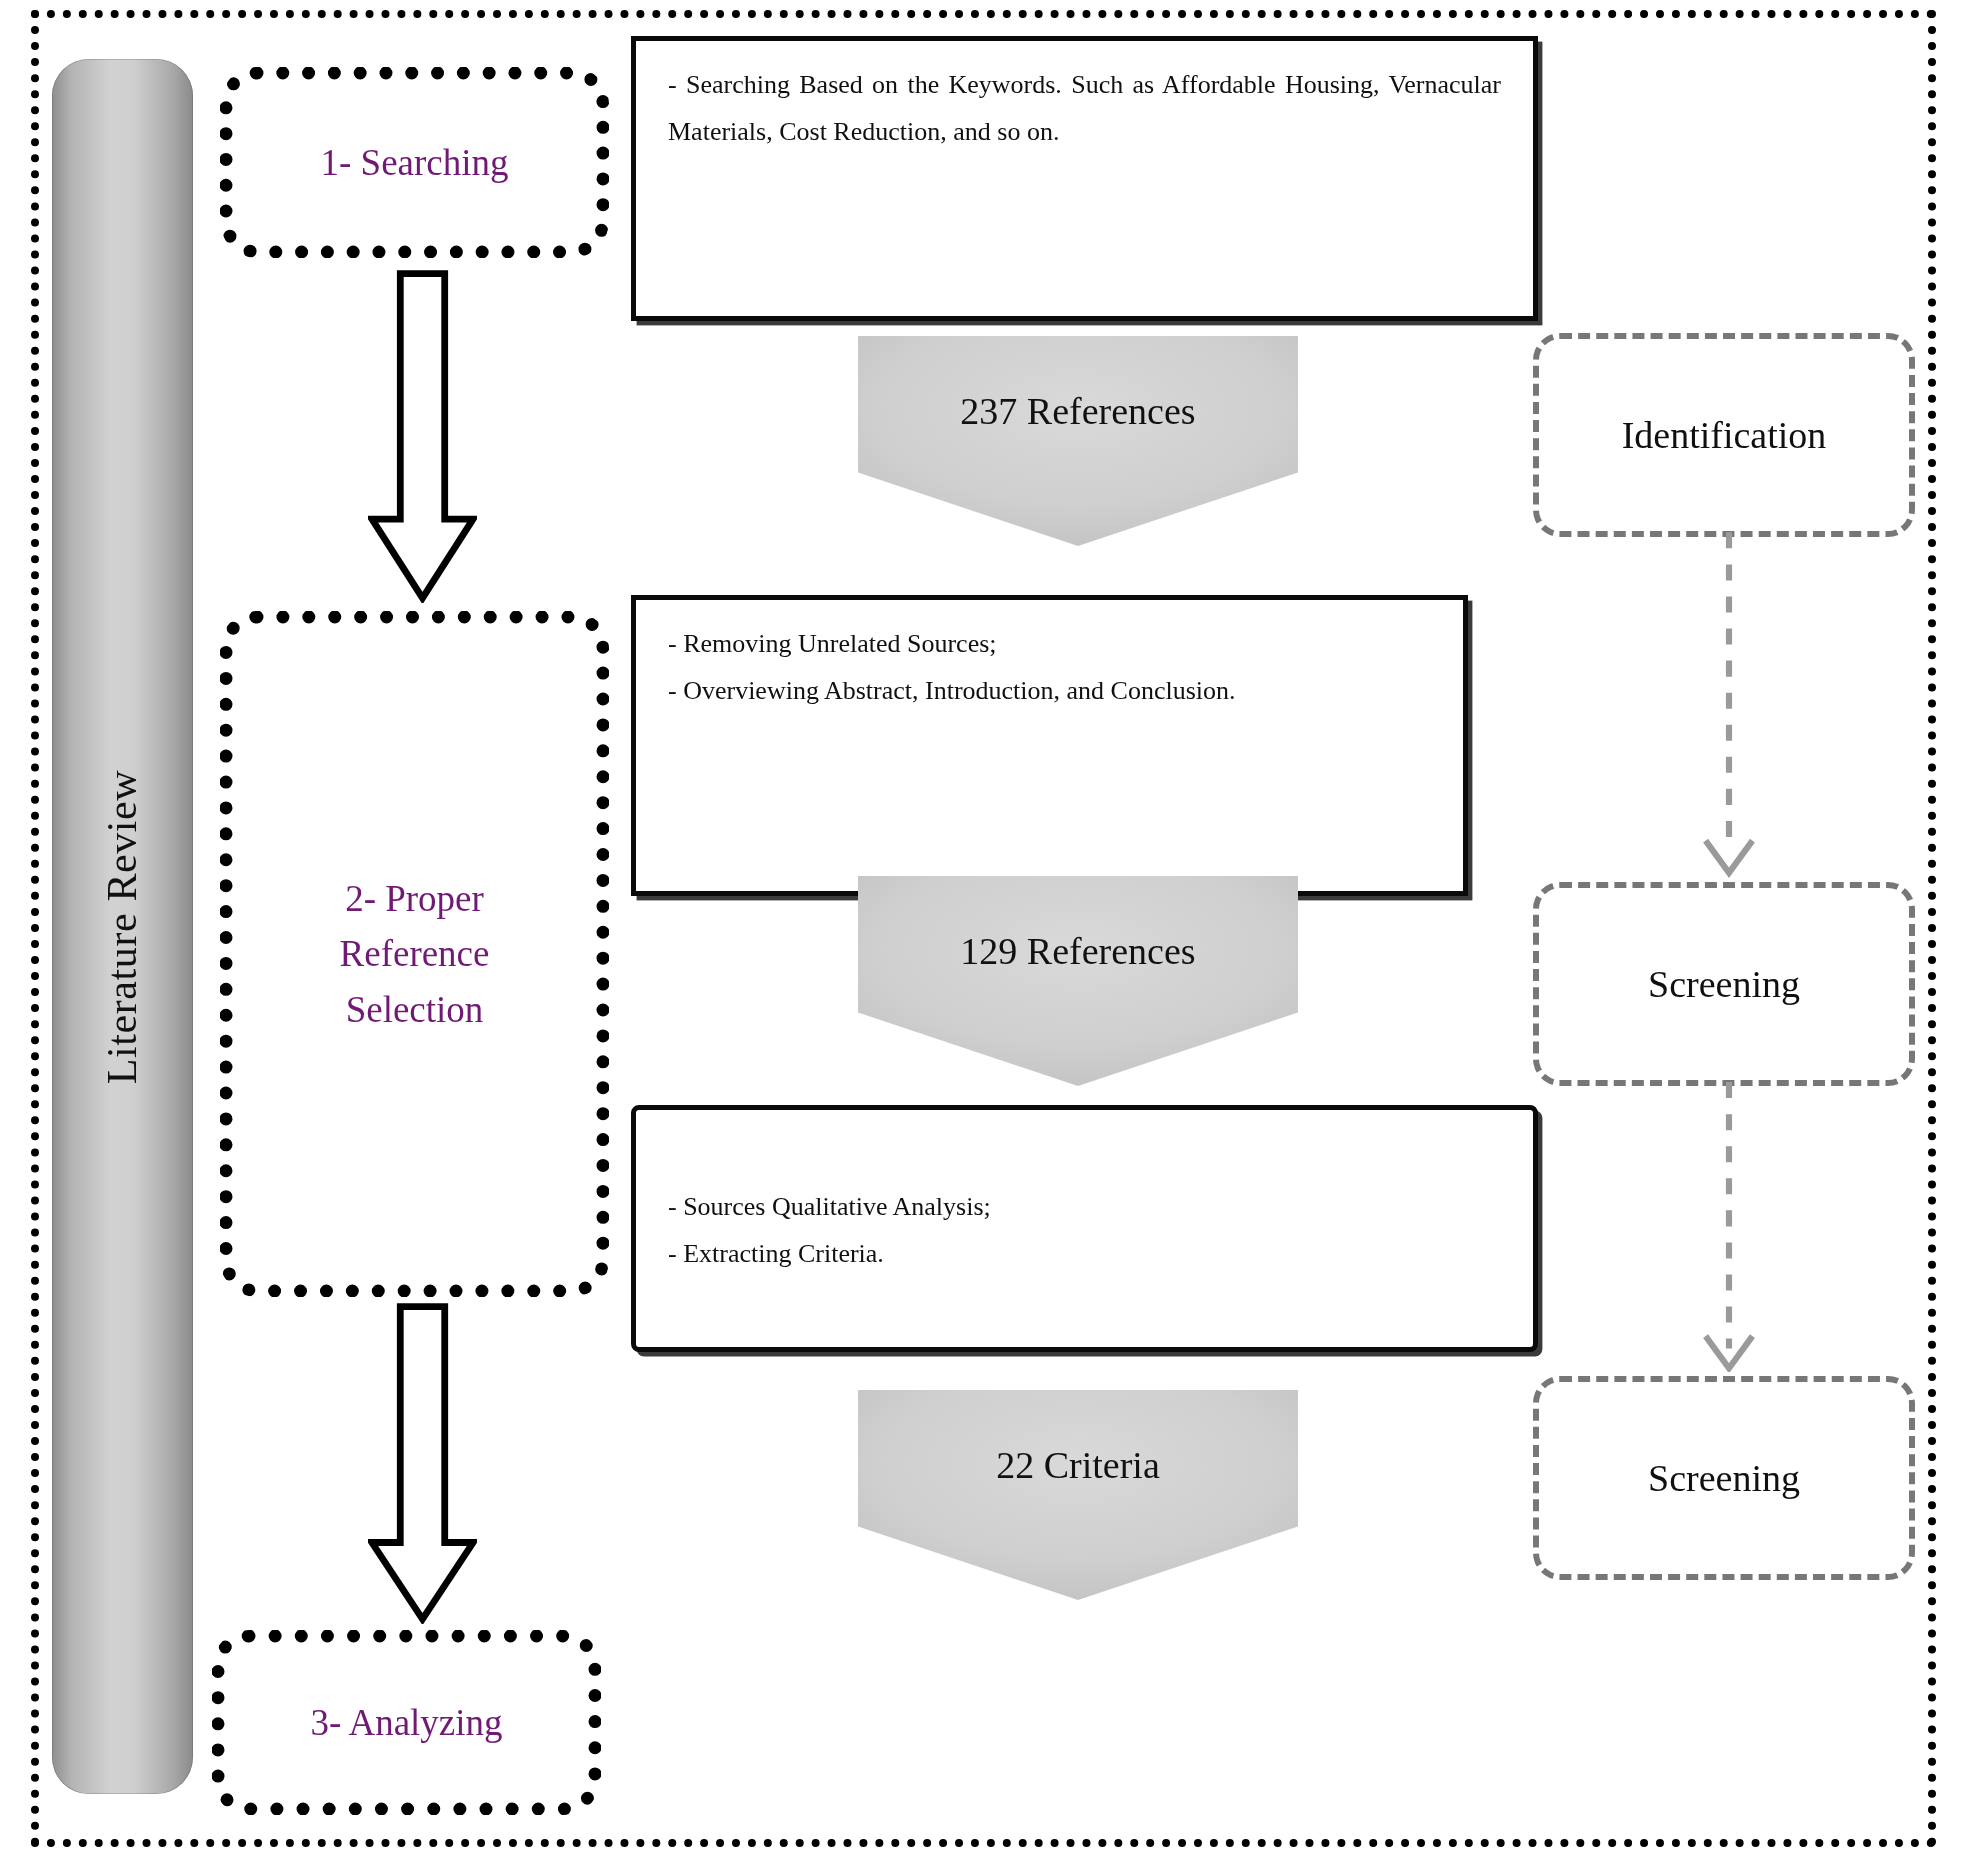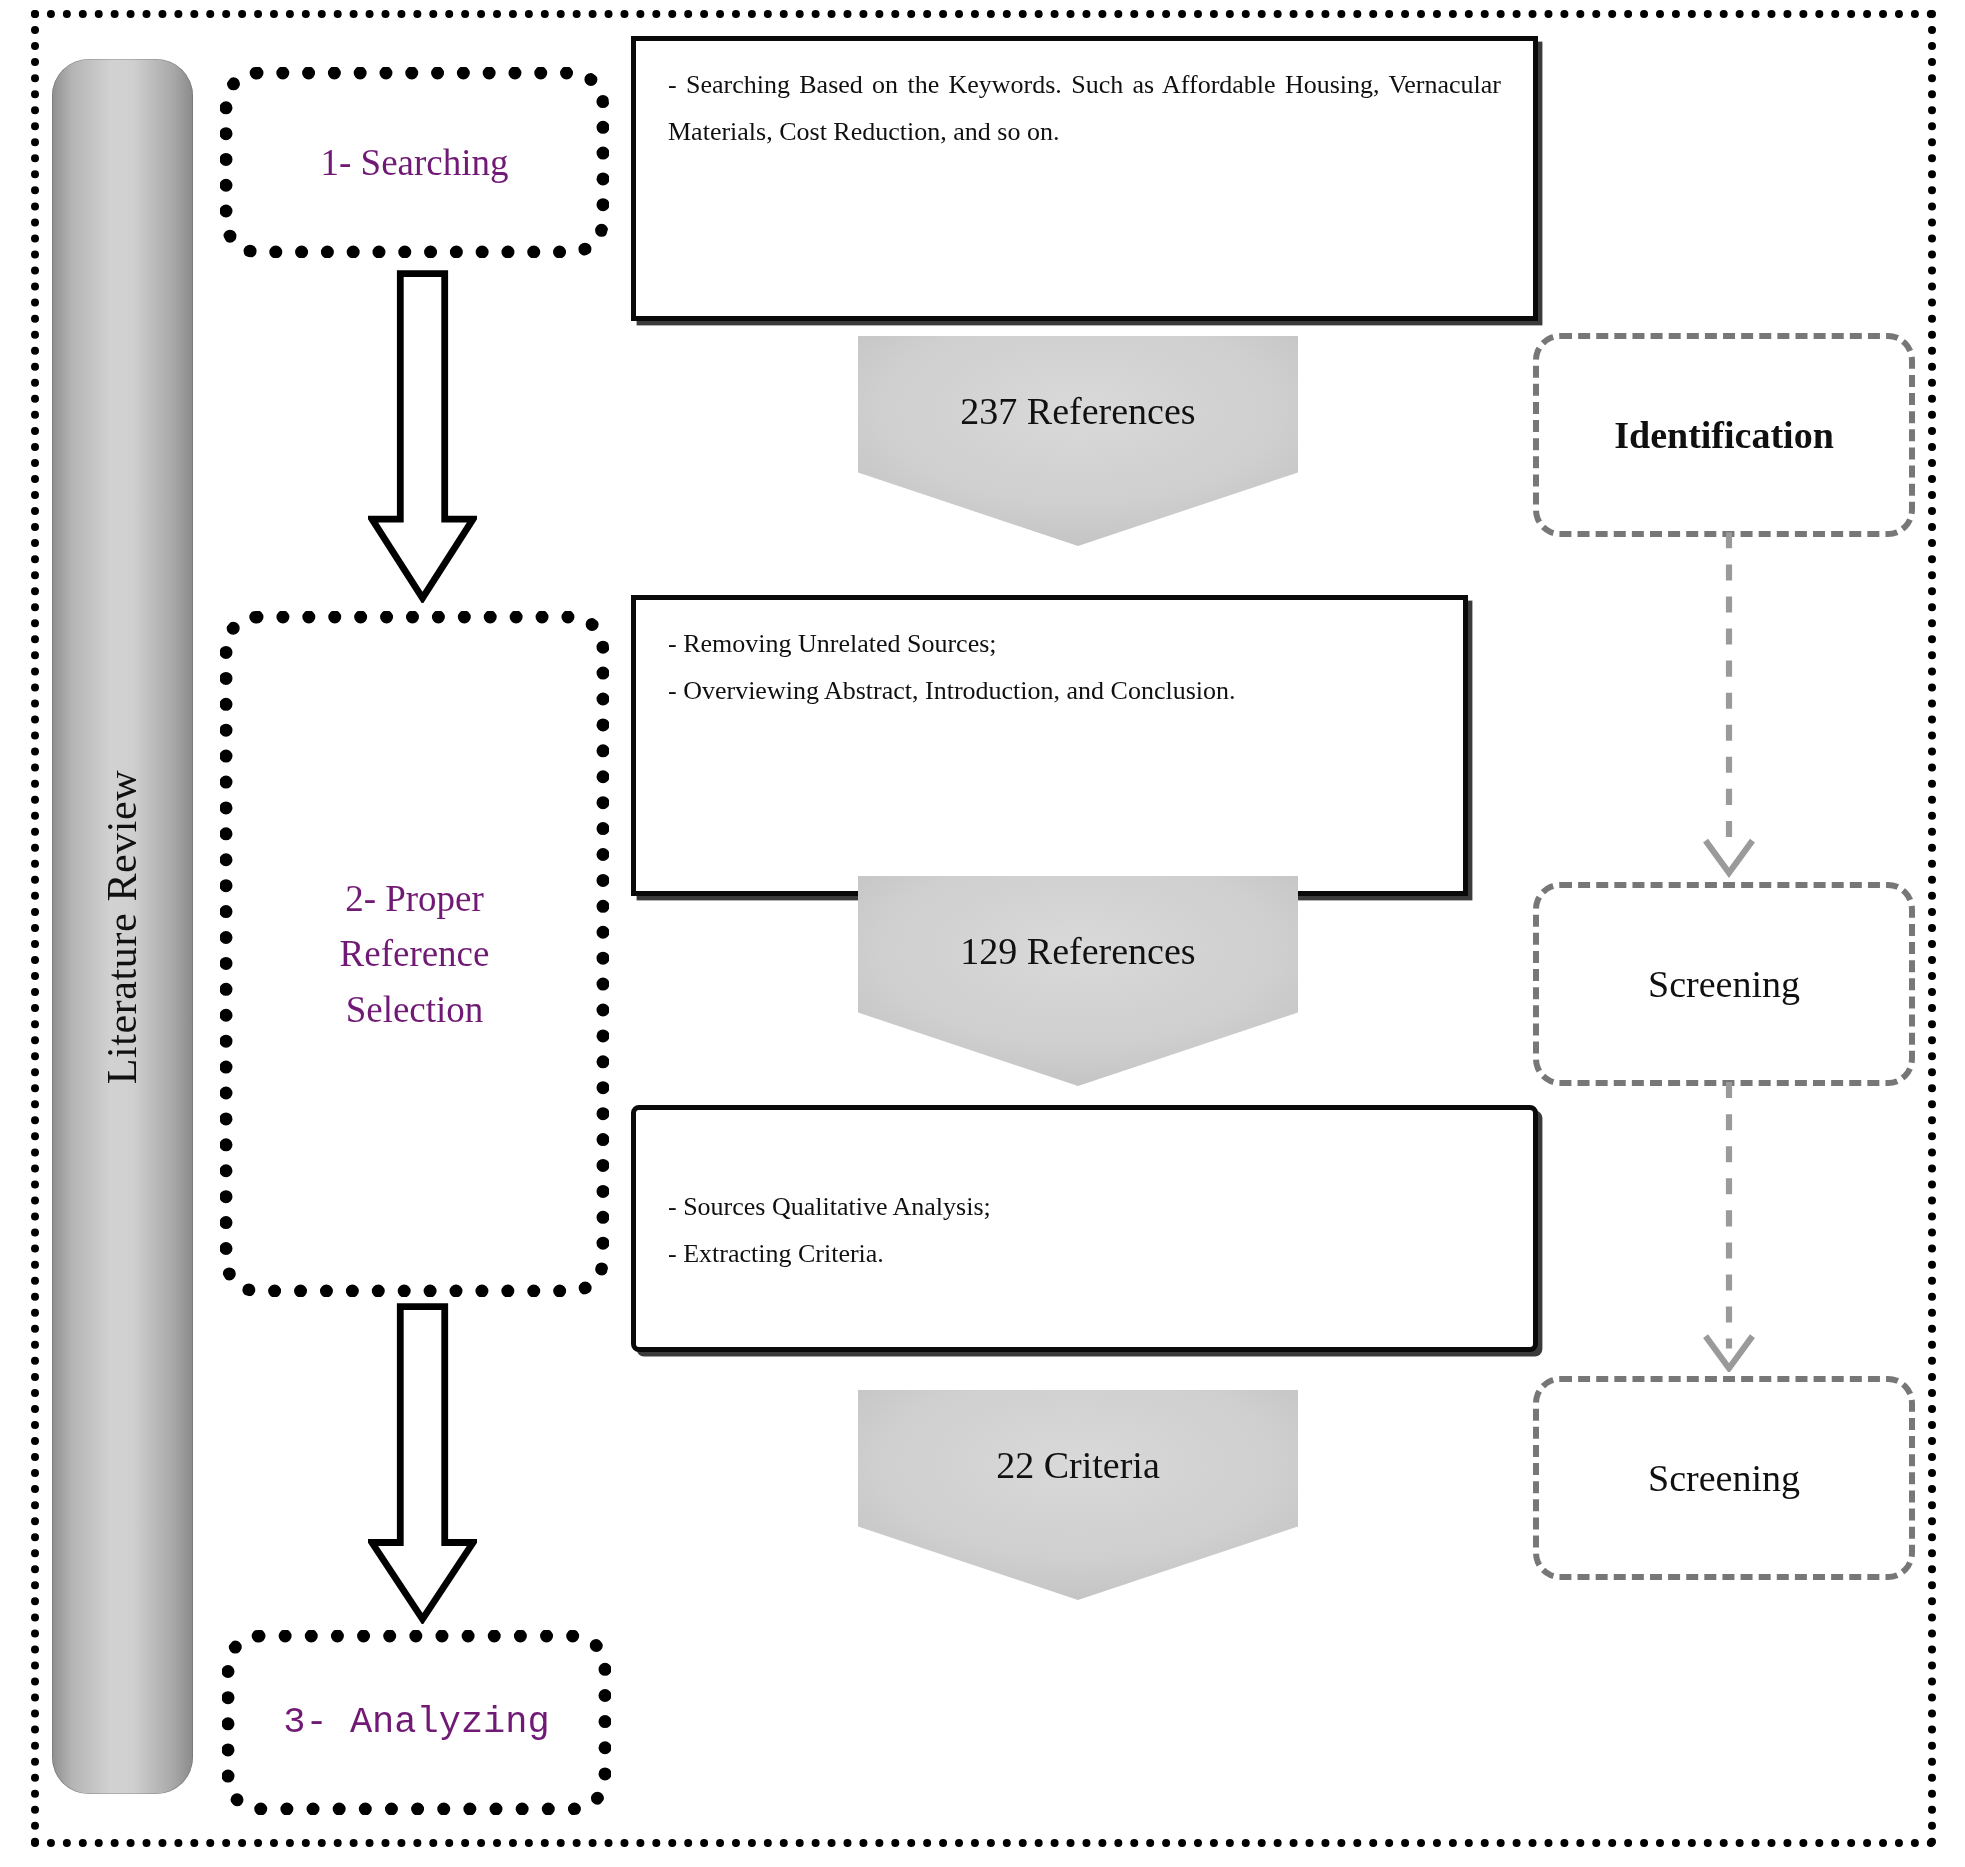--- a/index.html
+++ b/index.html
@@ -32,21 +32,21 @@
     border:13.6px dotted #000;
     border-radius:37px;
     box-sizing:border-box;
     background:#fff;
     display:flex;align-items:center;justify-content:center;text-align:center;
     font-size:37px;line-height:1.5;color:#701a75;
     font-family:"Liberation Serif",serif;
   }
   .step-1{left:220px;top:67px;width:389px;height:191px;}
   .step-2{left:220px;top:611px;width:389px;height:686px;}
-  .step-3{left:222px;top:1630px;width:389px;height:185px;font-family:Liberation Mono, monospace;}
+  .step-3{left:212px;top:1630px;width:389px;height:185px;}
 
   
   .block-arrow{position:absolute;}
   .block-arrow svg{display:block;}
 
   
   .content-box{
     position:absolute;
     border:5.6px solid #0a0a0a;
     background:#fff;
@@ -79,21 +79,21 @@
   .pent-3{top:1390px;}
 
   
   .stage-box{
     position:absolute;left:1533px;width:382px;height:204px;
     border:6.8px dashed #777777;border-radius:27px;box-sizing:border-box;
     background:#fff;
     display:flex;align-items:center;justify-content:center;
     font-size:38px;color:#101010;font-family:"Liberation Serif",serif;
   }
-  .sb-1{top:333px;font-weight:bold;}
+  .sb-1{top:333px;}
   .sb-2{top:882px;}
   .sb-3{top:1376px;}
 
   
   .gray-conn{position:absolute;left:1692px;width:74px;}
   .gc-1{top:532px;height:346px;}
   .gc-2{top:1082px;height:290px;}
 </style>
 </head>
 <body>

